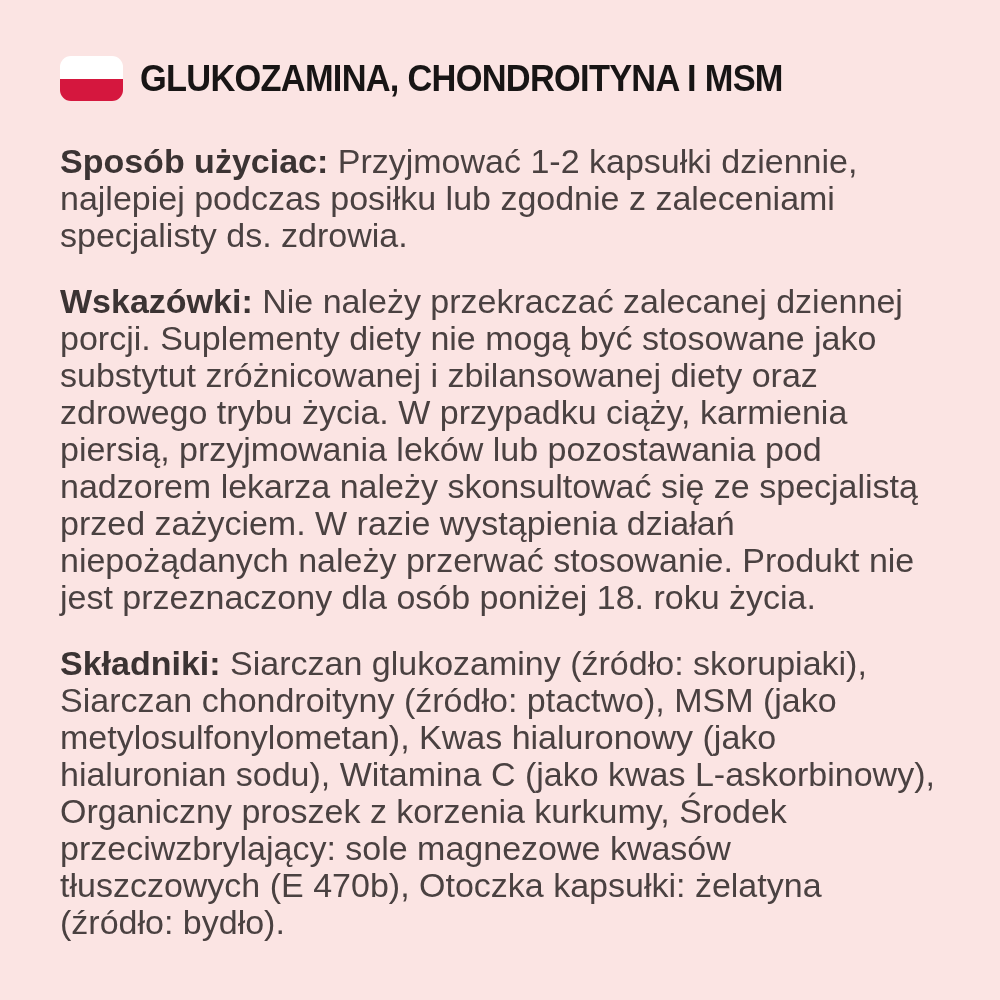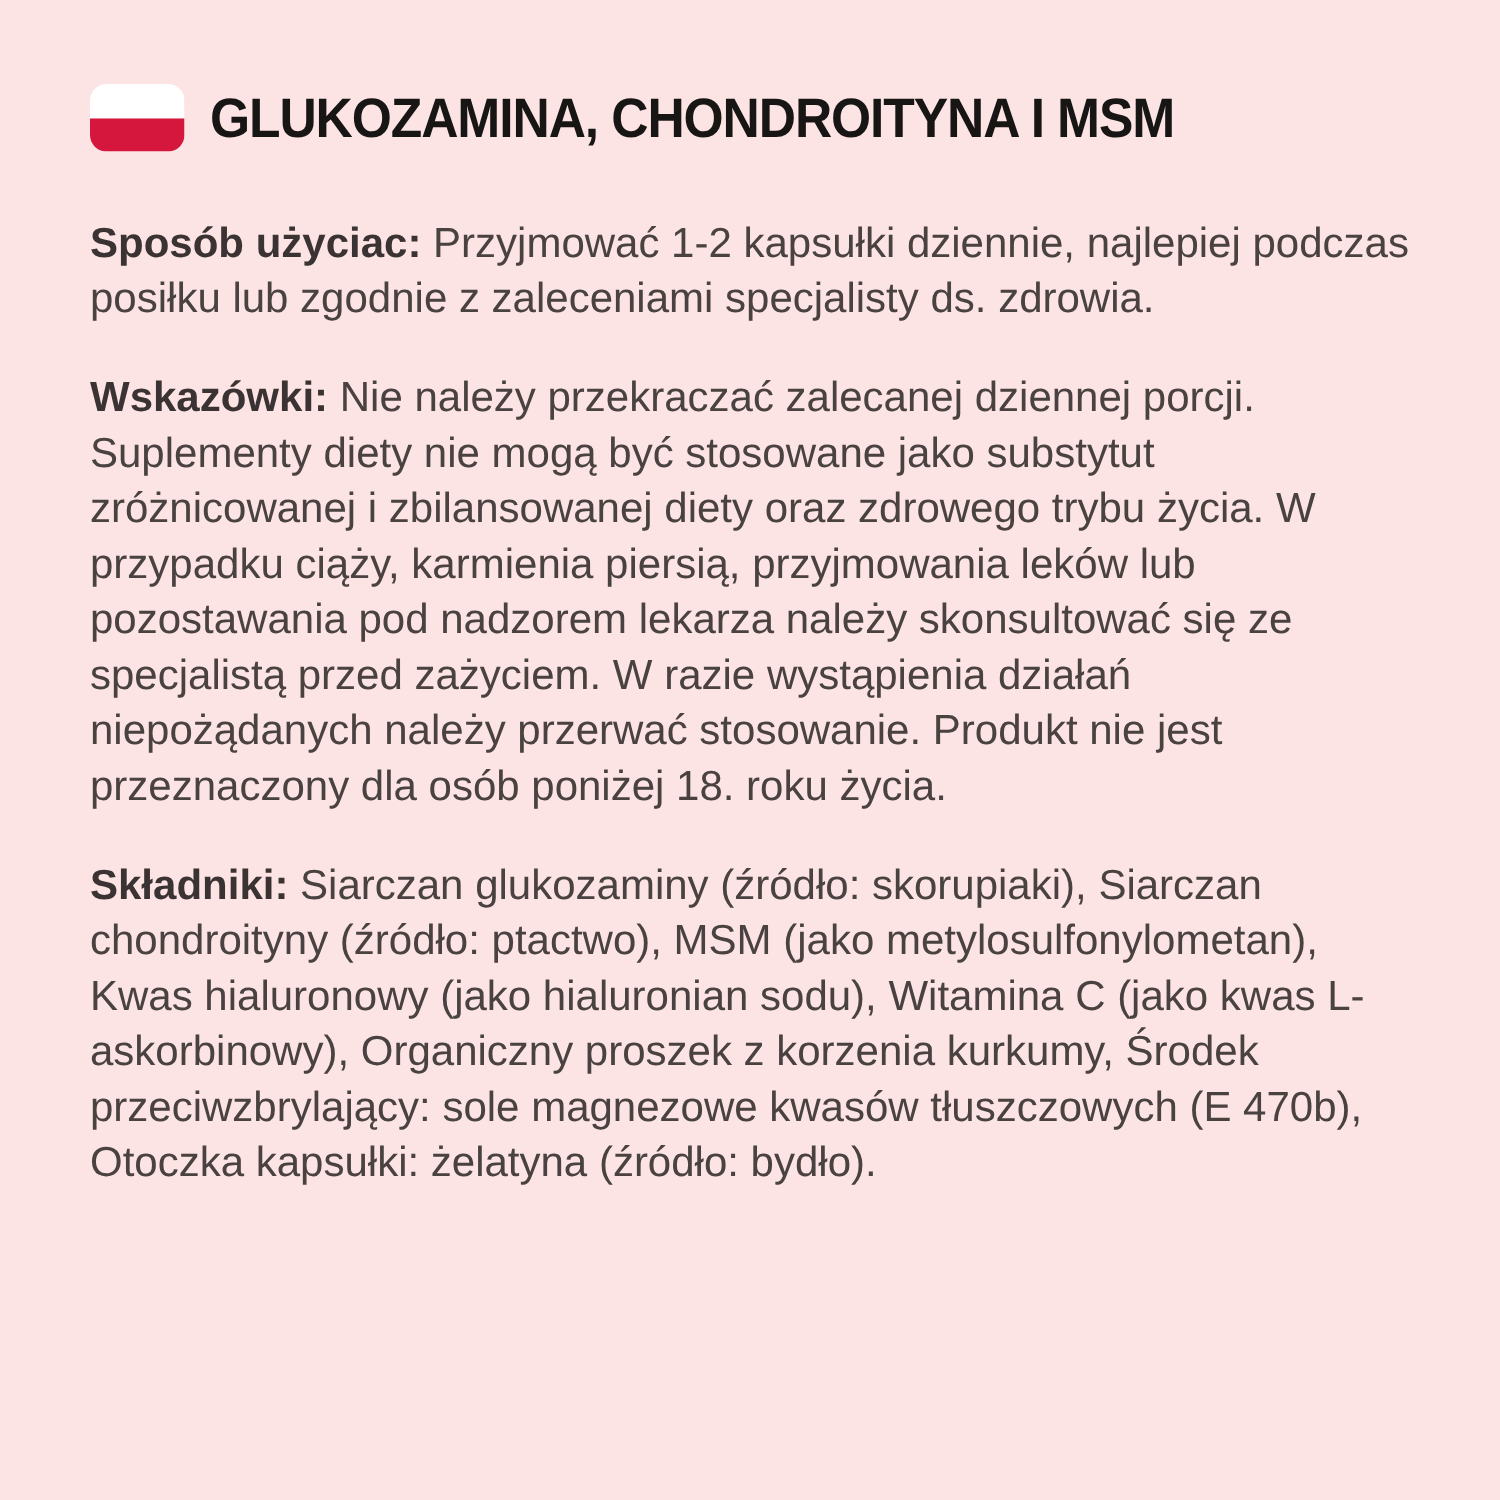--- a/index.html
+++ b/index.html
@@ -48,21 +48,21 @@
     font-weight: 800;
     letter-spacing: -0.8px;
     color: #181515;
     white-space: nowrap;
     transform: scaleX(0.93);
     transform-origin: left center;
   }
   .section {
     max-width: 880px;
     margin: 0 0 29px 0;
-    font-size: 28px;
+    font-size: 34px;
     line-height: 37px;
     color: #4a4141;
   }
   .section strong {
     font-weight: 700;
     color: #3b3333;
   }
 </style>
 </head>
 <body>

